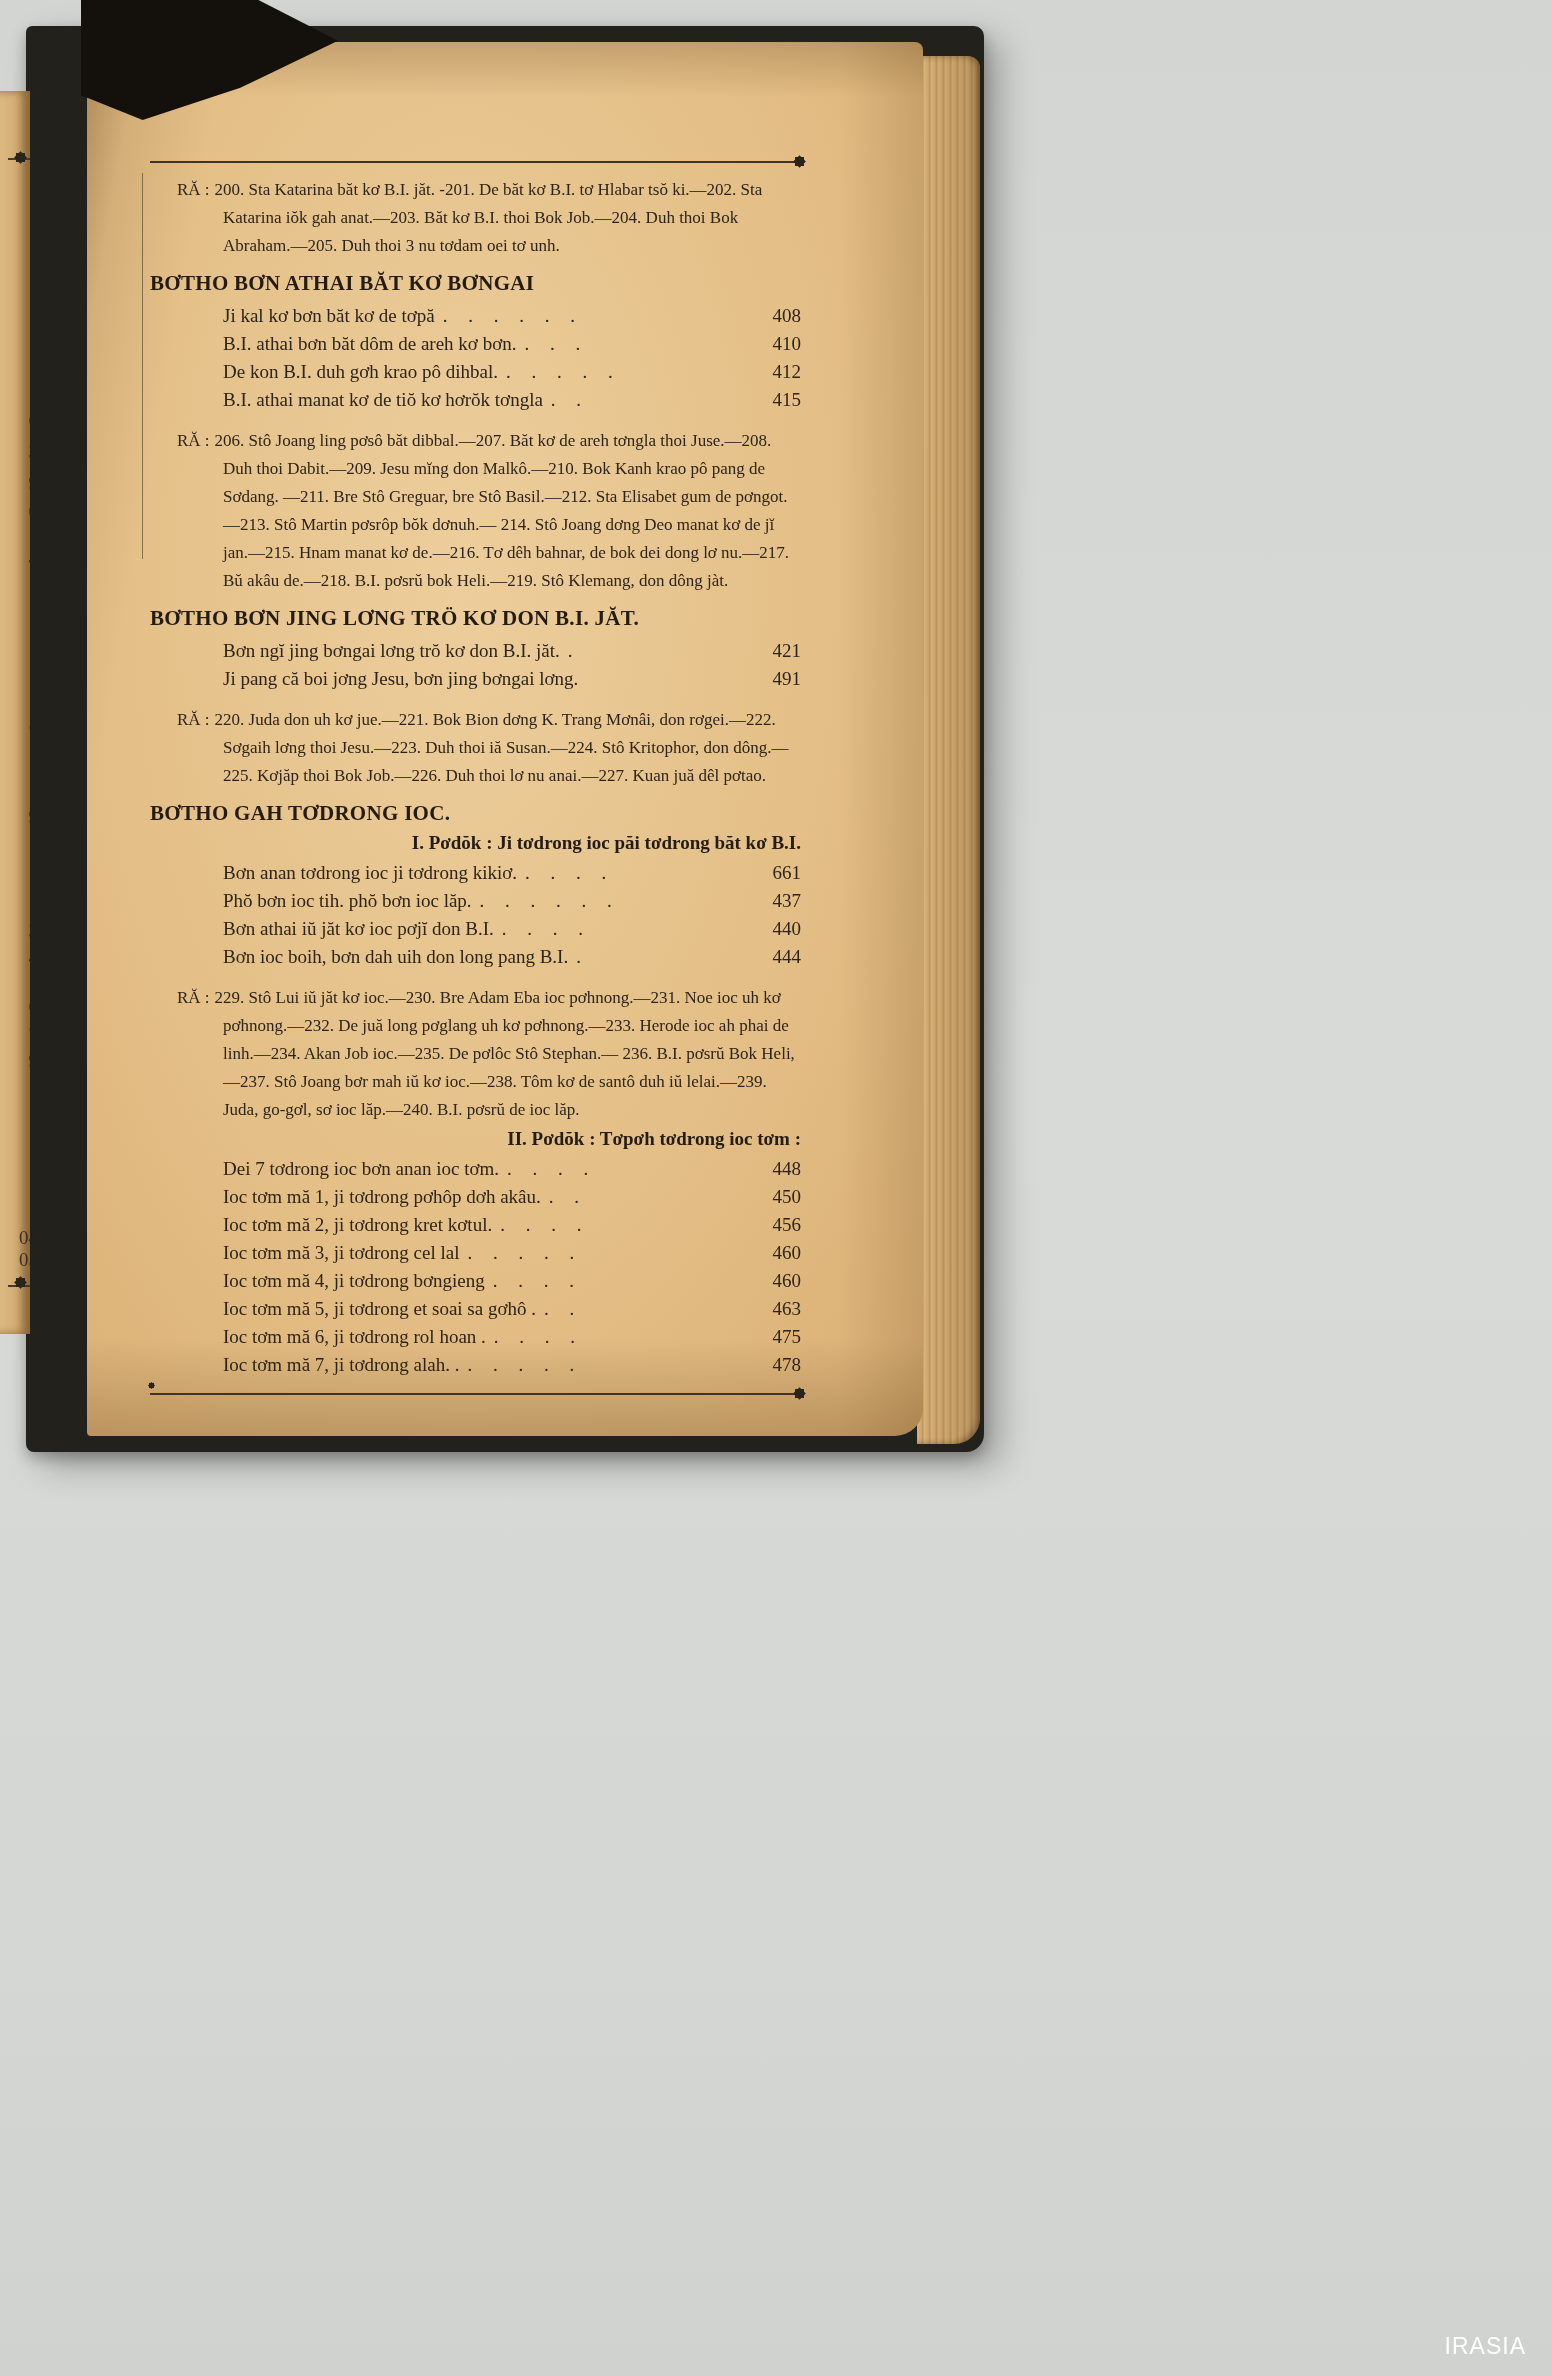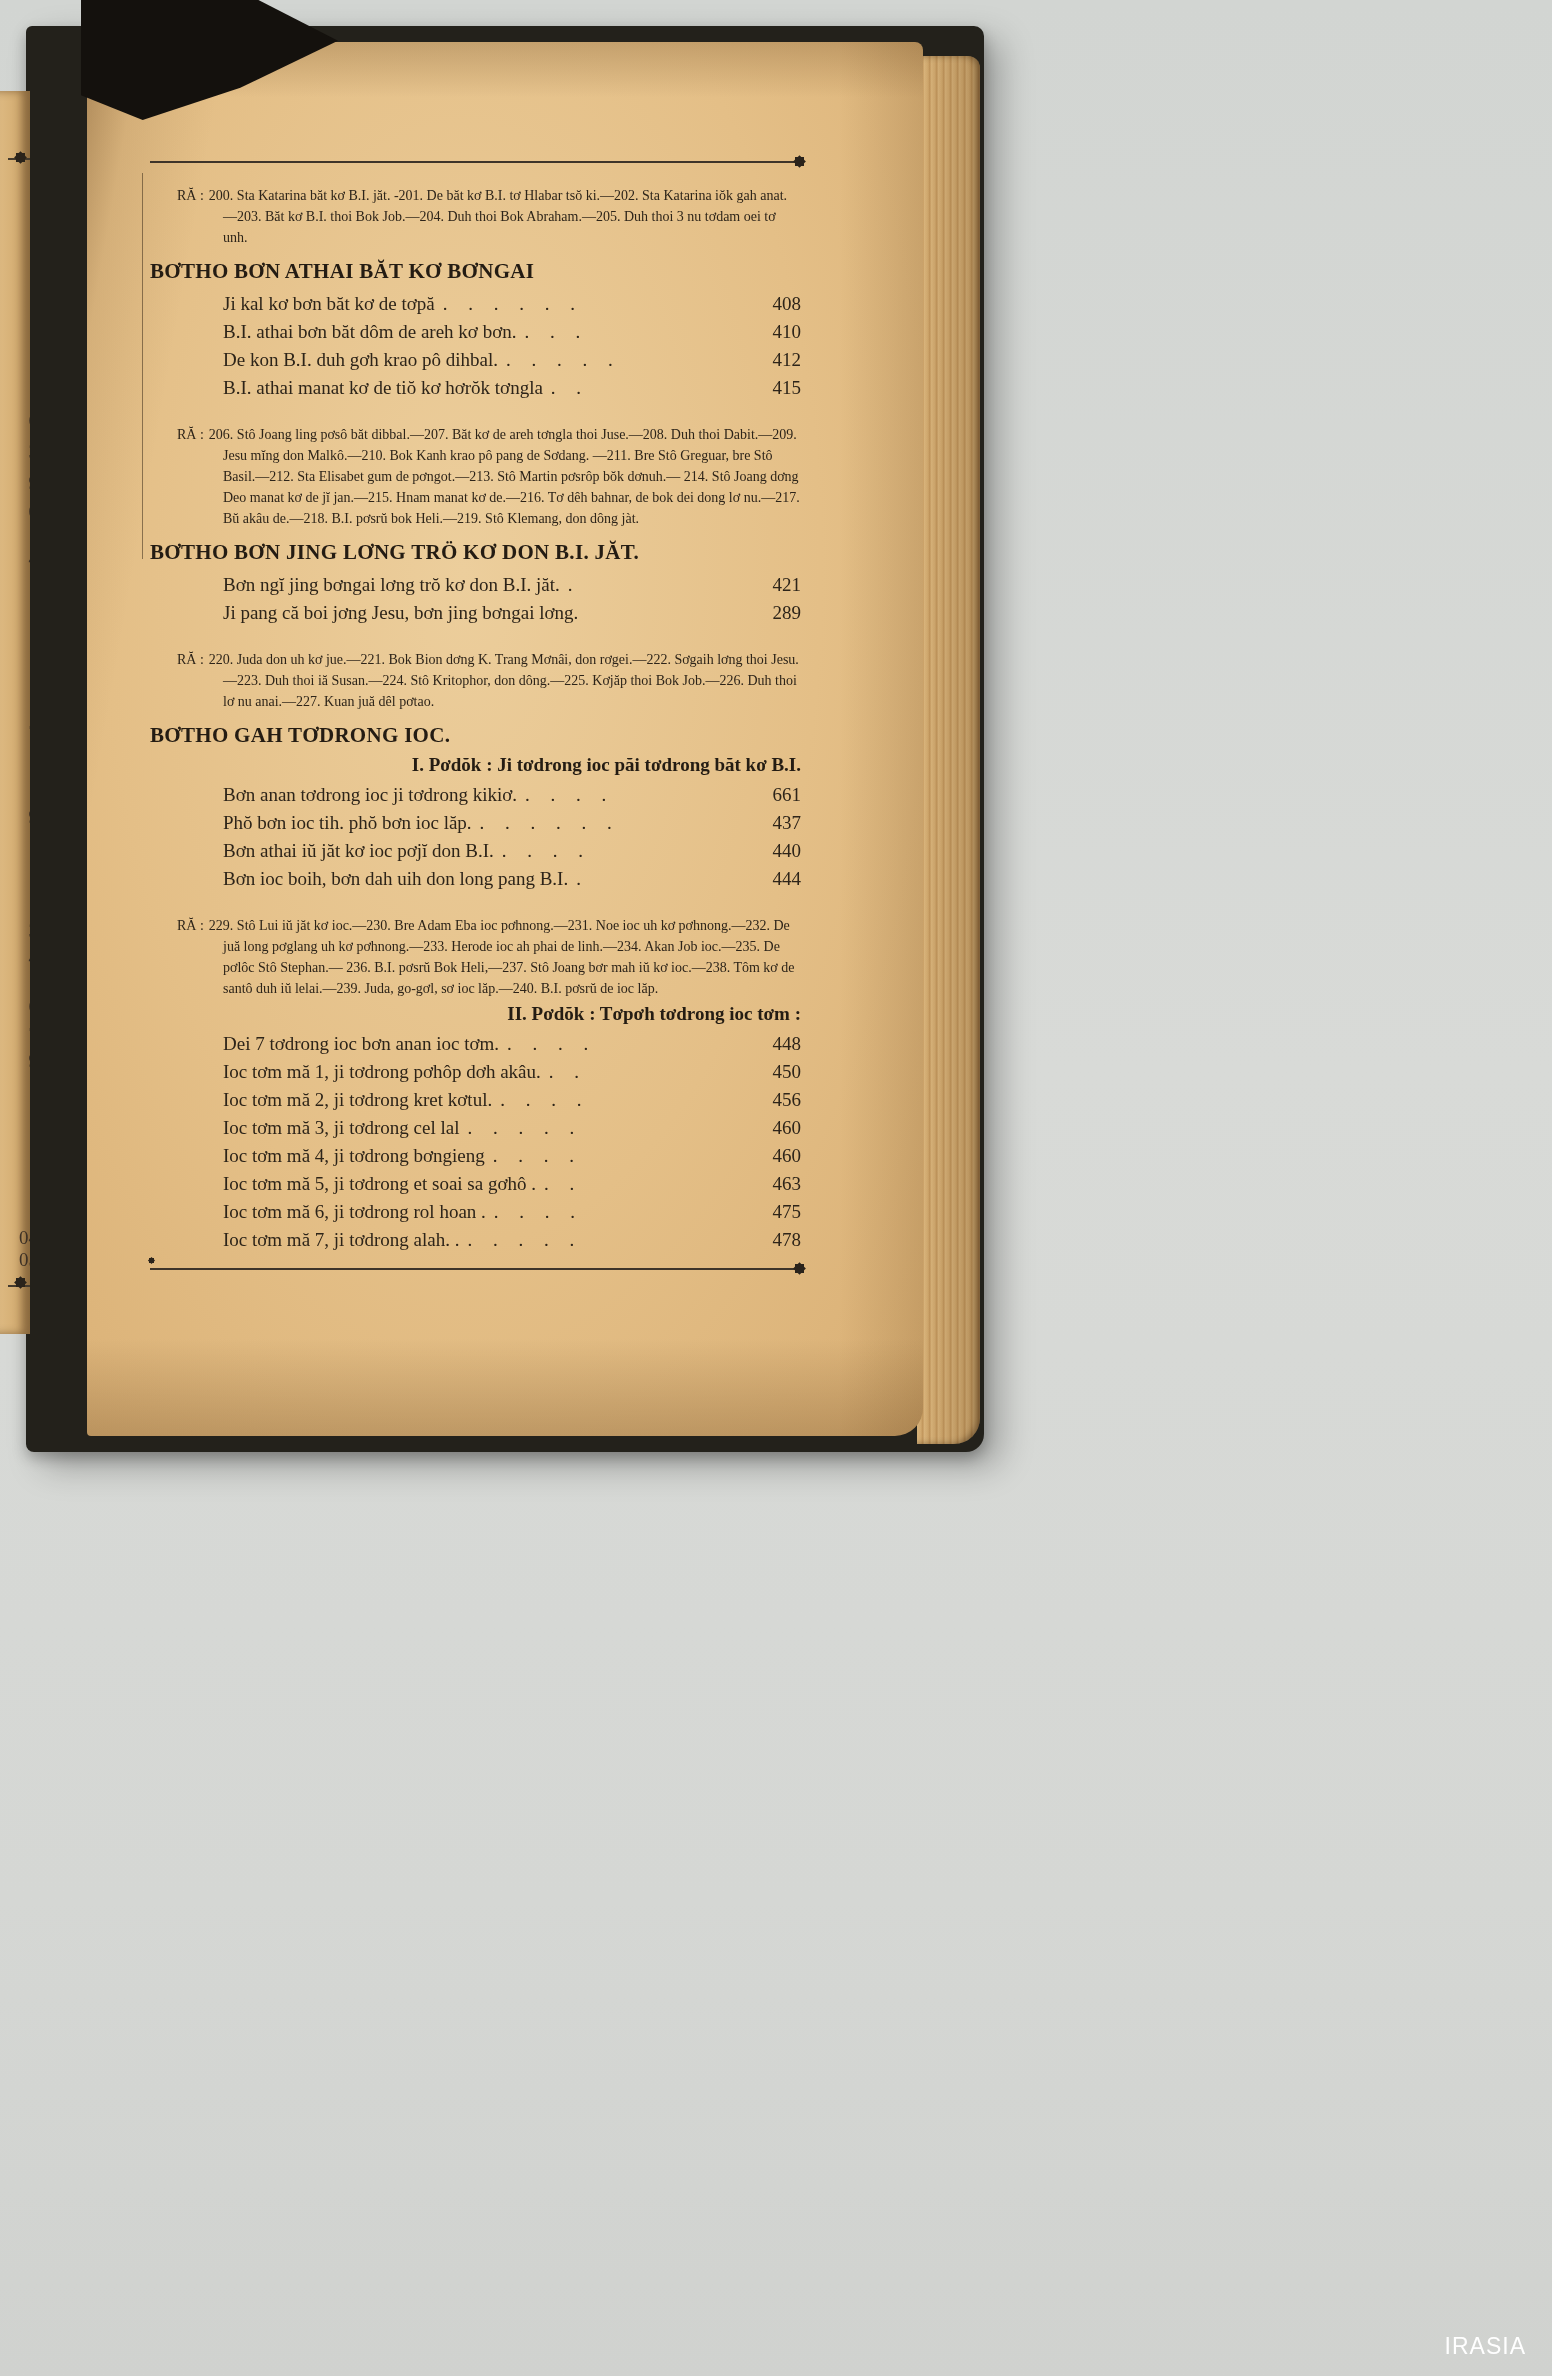--- a/index.html
+++ b/index.html
@@ -59,21 +59,21 @@
 
   
   .content { position:absolute; left:63px; top:119px; width:651px; color:#2d2419; z-index:3; }
   .crease { position:absolute; left:-8px; top:12px; width:1px; height:386px; background:rgba(62,46,28,.55); }
 
   .rule { position:relative; height:2px; background:#3e3429; }
   .rule .star.right { right:-6px; top:-7px; }
   .rule .star.left  { left:-4px; top:-13px; width:11px; height:11px; }
   .rule.bottom { margin-top:14px; }
 
-  .note { font-size:14px; line-height:21px; padding-left:73px; text-indent:-46px; margin:22px 0 4px; }
+  .note { font-size:17px; line-height:28px; padding-left:73px; text-indent:-46px; margin:13px 0 4px; }
   .note .label { padding-right:5px; }
 
   .heading { font-size:21px; font-weight:700; letter-spacing:0.3px; color:#241c13; margin:11px 0 6px; }
   .subheading { font-size:19px; font-weight:700; color:#241c13; margin:2px 0 5px 26px;text-align:right; }
 
   .entry { display:flex; align-items:baseline; font-size:19px; line-height:28px; padding-left:73px; }
   .entry .t { white-space:nowrap; }
   .entry .dots { flex:1; overflow:hidden; white-space:nowrap; padding:0 8px; word-spacing:16px; }
   .entry .num { min-width:53px; text-align:right; }
 
@@ -140,21 +140,21 @@
     <div class="entries">
   <div class="entry">
                   <span class="t">Bơn ngĭ jing bơngai lơng trŏ kơ don B.I. jăt.</span>
                   <span class="dots">.</span>
                   <span class="num">421</span>
                 </div>
 
   <div class="entry">
                   <span class="t">Ji pang că boi jơng Jesu, bơn jing bơngai lơng.</span>
                   <span class="dots"></span>
-                  <span class="num">289</span>
+                  <span class="num">491</span>
                 </div>
 
 </div>
 
   <div class="note"><span class="label">RĂ :</span><span class="body">220. Juda don uh kơ jue.—221. Bok Bion dơng K. Trang Mơnâi, don rơgei.—222. Sơgaih lơng thoi Jesu.—223. Duh thoi iă Susan.—224. Stô Kritophor, don dông.—225. Kơjăp thoi Bok Job.—226. Duh thoi lơ nu anai.—227. Kuan juă dêl pơtao.</span></div>
 </div>
 
   <div class="section">
     <div class="heading">BƠTHO GAH TƠDRONG IOC.</div>
     <div class="subheading">I. Pơdŏk : Ji tơdrong ioc păi tơdrong băt kơ B.I.</div>

